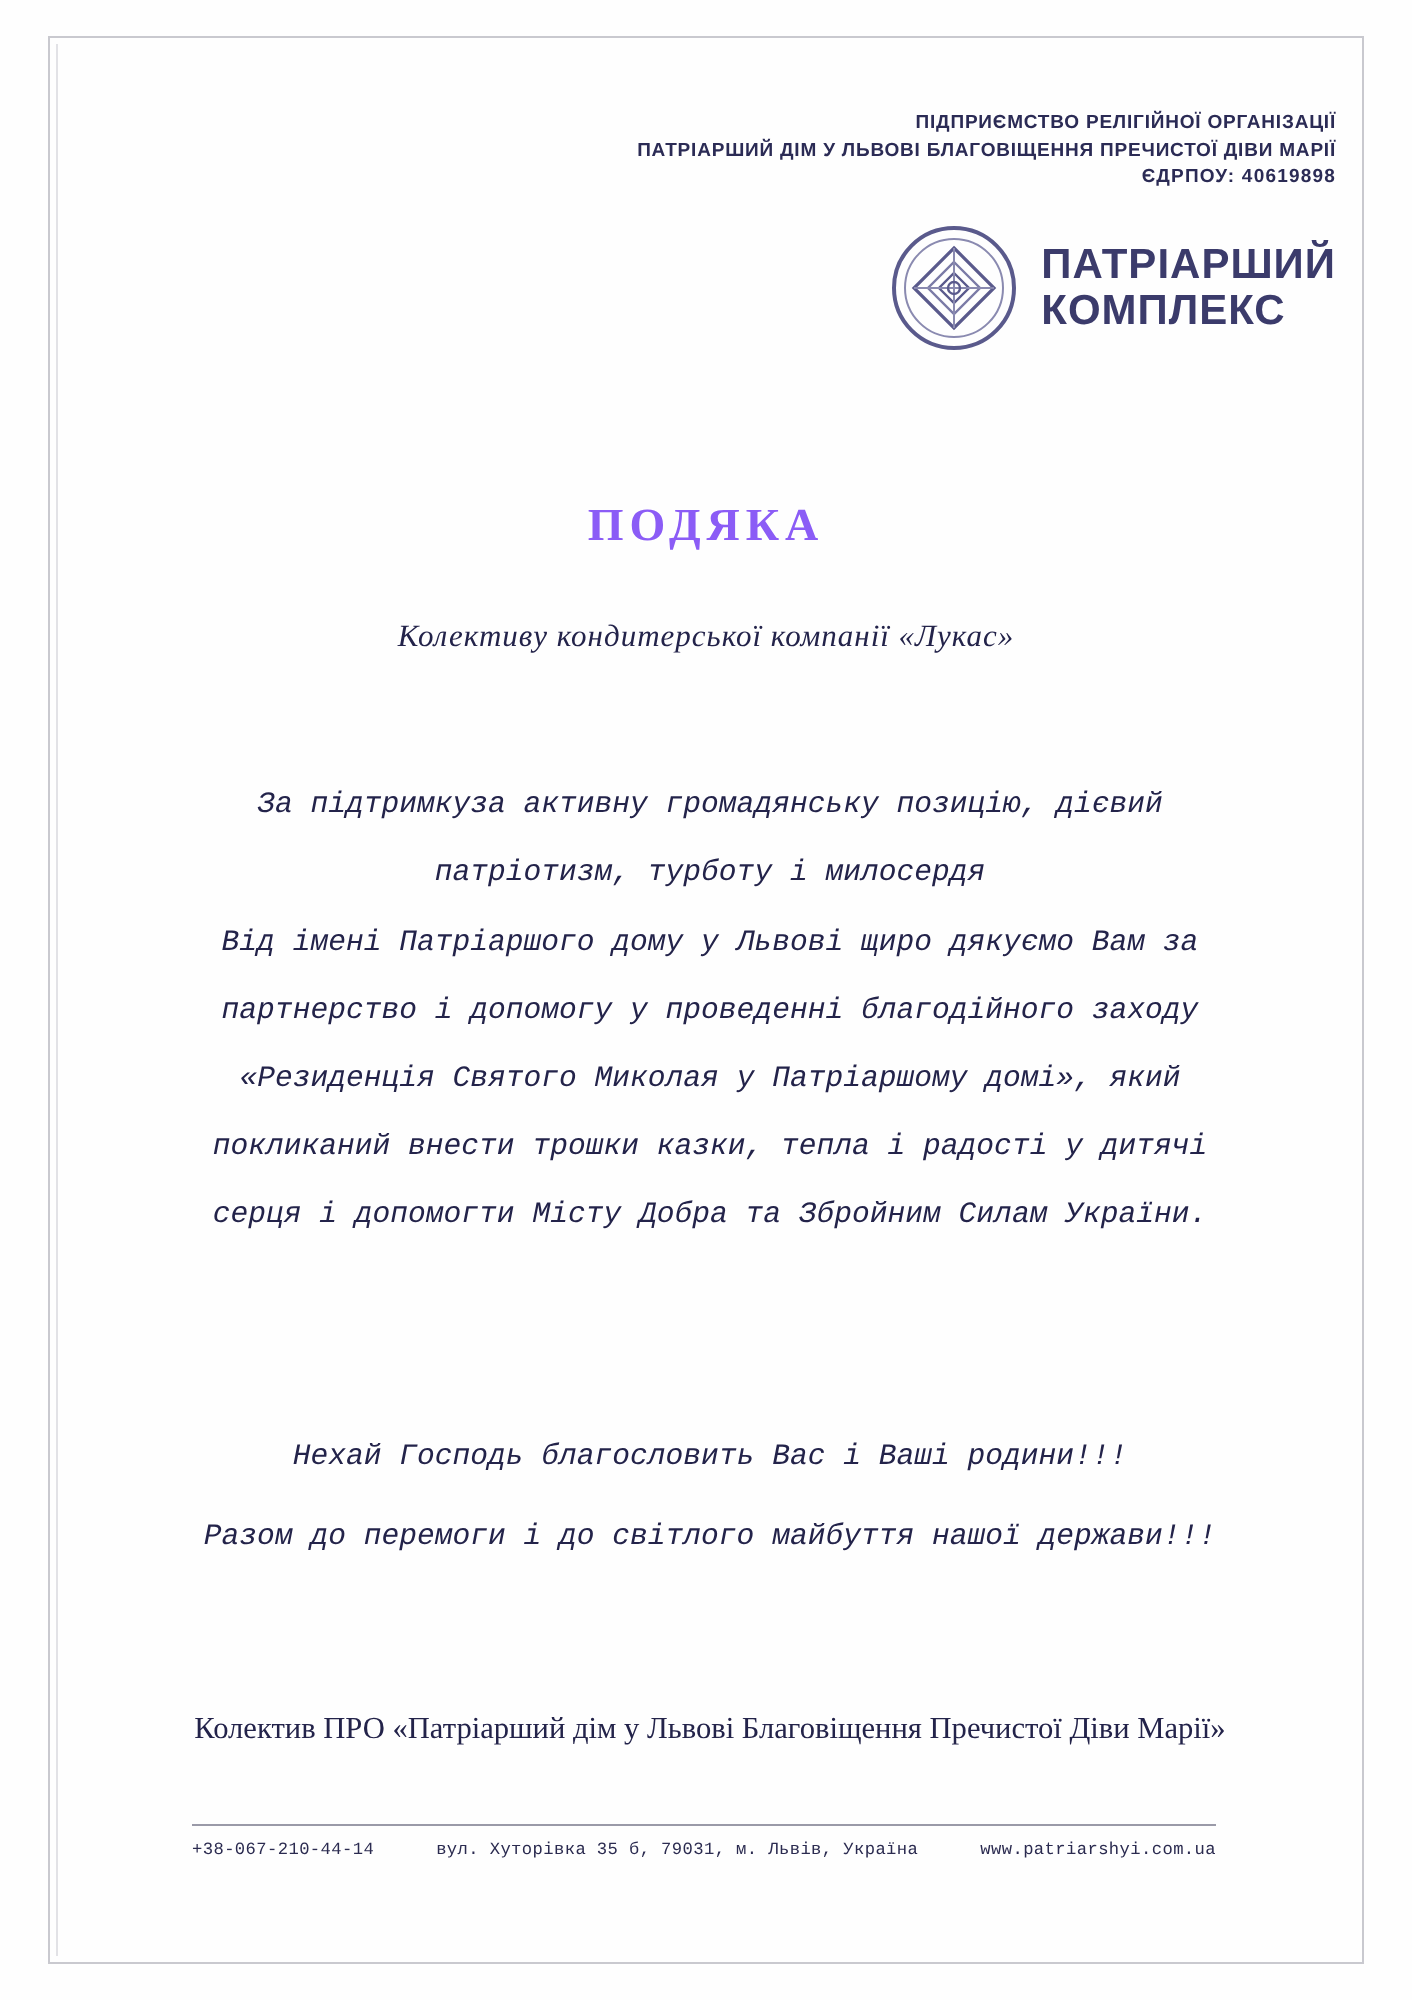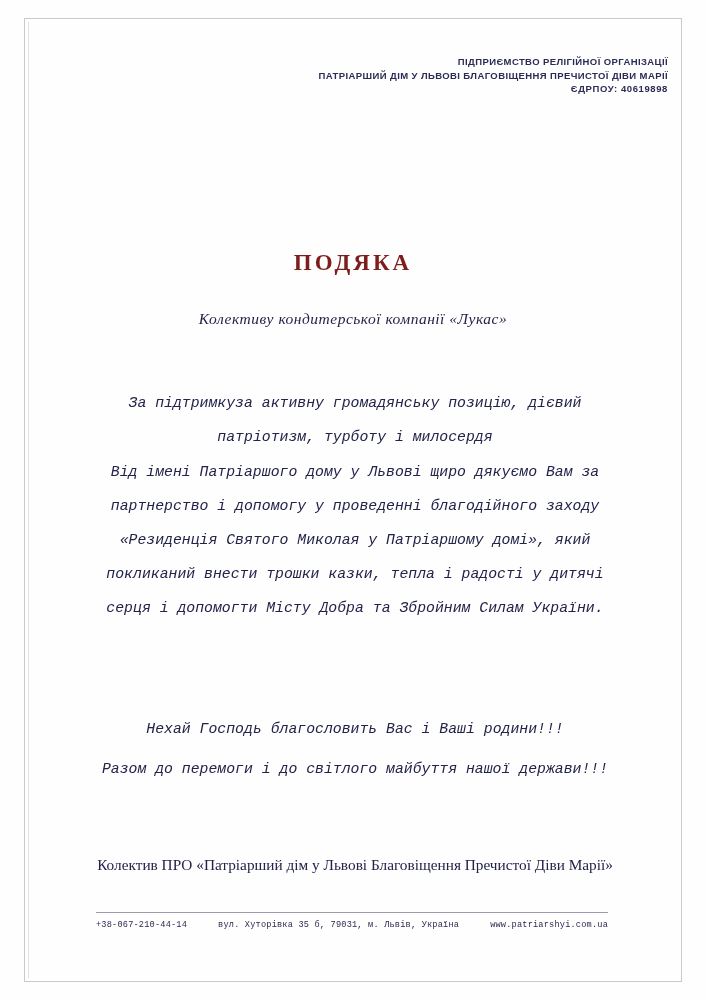--- a/index.html
+++ b/index.html
@@ -86,21 +86,21 @@
   
   .doc-title {
     position: absolute;
     left: 0; right: 0;
     top: 250px;
     text-align: center;
     font-family: "Liberation Serif", serif;
     font-weight: bold;
     font-size: 23px;
     letter-spacing: 3px;
-    color: #7f1d1d;
+    color: #8b5cf6;
   }
 
   .recipient {
     position: absolute;
     left: 0; right: 0;
     top: 310px;
     text-align: center;
     font-family: "Liberation Serif", serif;
     font-style: italic;
     font-size: 15.5px;
@@ -168,20 +168,38 @@
 
   <div class="frame"></div>
   <div class="frame-inner"></div>
 
   <div class="org-header">
     <div>ПІДПРИЄМСТВО РЕЛІГІЙНОЇ ОРГАНІЗАЦІЇ</div>
     <div>ПАТРІАРШИЙ ДІМ У ЛЬВОВІ БЛАГОВІЩЕННЯ ПРЕЧИСТОЇ ДІВИ МАРІЇ</div>
     <div class="line3">ЄДРПОУ: 40619898</div>
   </div>
 
+  <div class="logo-block">
+    <div class="logo-mark">
+      <svg viewBox="0 0 64 64" width="64" height="64" aria-hidden="true">
+        <circle cx="32" cy="32" r="30" fill="none" stroke="#5a5a8c" stroke-width="2"></circle>
+        <circle cx="32" cy="32" r="24.5" fill="none" stroke="#8a8ab0" stroke-width="1"></circle>
+        <polygon points="32,12 52,32 32,52 12,32" fill="none" stroke="#5a5a8c" stroke-width="1.6"></polygon>
+        <polygon points="32,19 45,32 32,45 19,32" fill="none" stroke="#7a7aa6" stroke-width="1.2"></polygon>
+        <polygon points="32,24.5 39.5,32 32,39.5 24.5,32" fill="none" stroke="#5a5a8c" stroke-width="1.2"></polygon>
+        <line x1="12" y1="32" x2="52" y2="32" stroke="#8a8ab0" stroke-width="1"></line>
+        <line x1="32" y1="12" x2="32" y2="52" stroke="#8a8ab0" stroke-width="1"></line>
+        <circle cx="32" cy="32" r="3" fill="none" stroke="#5a5a8c" stroke-width="1.2"></circle>
+      </svg>
+    </div>
+    <div class="logo-text">
+      <div>ПАТРІАРШИЙ</div>
+      <div>КОМПЛЕКС</div>
+    </div>
+  </div>
 
   <div class="doc-title">ПОДЯКА</div>
 
   <div class="recipient">Колективу кондитерської компанії  «Лукас»</div>
 
   <div class="body-block" id="reason">За підтримкуза активну громадянську позицію, дієвий патріотизм, турботу і милосердя</div>
 
   <div class="body-block" id="para1">Від імені Патріаршого дому у Львові щиро дякуємо Вам за партнерство і допомогу у проведенні благодійного заходу «Резиденція Святого Миколая у Патріаршому домі», який покликаний внести трошки казки, тепла і радості у дитячі серця і допомогти Місту Добра та Збройним Силам України.</div>
 
 

